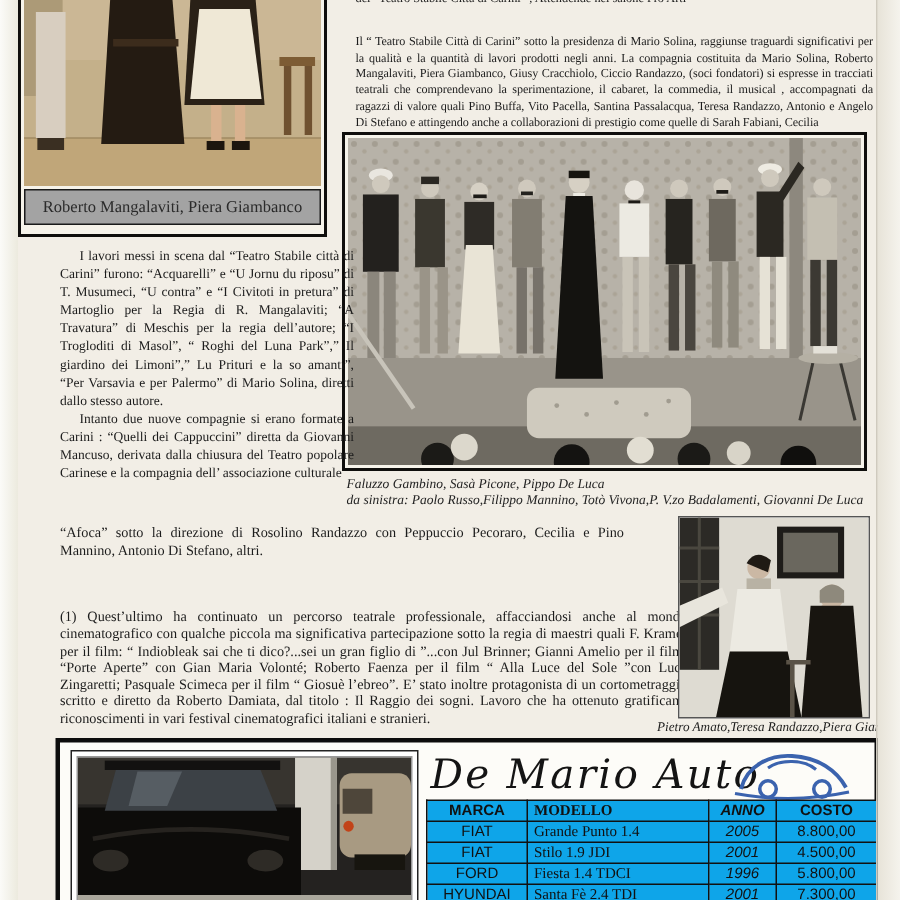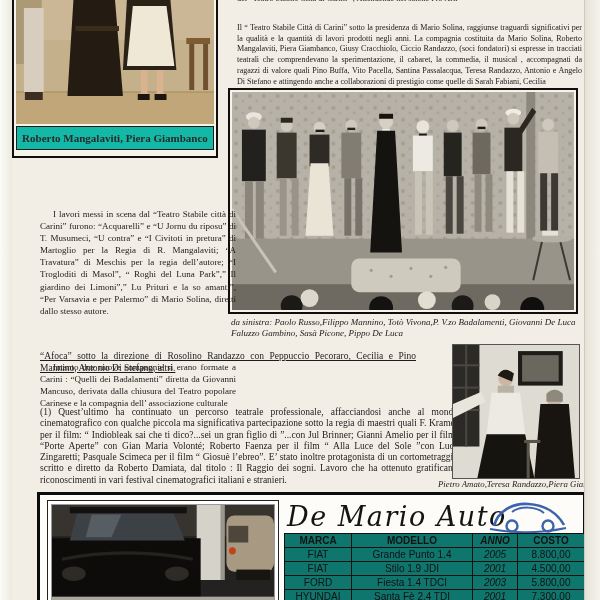--- a/index.html
+++ b/index.html
@@ -11,66 +11,66 @@
   }
   .abs{position:absolute;}
   
   .scan-left{left:0;top:0;width:12px;height:600px;background:linear-gradient(90deg,#fbfbf8,#eceade);}
   .scan-right{left:584px;top:0;width:16px;height:600px;background:linear-gradient(90deg,#e7e3d8,#f6f4ee);border-left:1px solid #cfcabe;}
 
   
   .photo-frame{border:2px solid #0f0e0c;background:#f6f3ea;padding:2px;box-sizing:border-box;}
   .tl-photo{left:12px;top:-4px;width:206px;height:162px;}
   .tl-photo svg{display:block;width:100%;height:124px;}
-  .tl-caption{margin-top:2px;height:22px;border:1px solid #1a1a1a;background:#14b8a6;
-    display:flex;align-items:center;justify-content:center;font-size:11px;color:#2a2a2a;font-weight:bold;}
+  .tl-caption{margin-top:2px;height:22px;border:1px solid #1a1a1a;background:#a3a3a3;
+    display:flex;align-items:center;justify-content:center;font-size:11px;color:#2a2a2a;}
 
   
   .right-col{left:237px;top:0;width:345px;}
   .clip-line{height:5px;overflow:hidden;font-size:8.2px;white-space:nowrap;}
   .clip-line span{display:block;margin-top:-6px;}
   .right-para{font-size:8.1px;line-height:10.7px;text-align:justify;letter-spacing:-0.05px;margin-top:18px;}
 
   
   .group-photo{left:228px;top:88px;width:350px;height:226px;}
   .group-photo svg{display:block;width:100%;height:100%;}
   .group-caption{left:231px;top:317px;width:354px;font-style:italic;font-size:9px;line-height:11px;color:#222;white-space:nowrap;overflow:hidden;}
 
   
   .left-col{left:40px;top:164px;width:196px;font-size:9px;line-height:12.1px;text-align:justify;}
   .left-col p{margin:0;}
-  .left-col p.ind{text-indent:13px;margin-top:44px;}
+  .left-col p.ind{text-indent:13px;}
 
   
   .mid-block{left:40px;top:351px;width:376px;font-size:9.5px;line-height:11.5px;text-align:justify;}
-  .mid-block p{margin:0;text-decoration:underline;}
+  .mid-block p{margin:0;}
   .mid-block p.ind{text-indent:13px;}
 
   
   .footnote{left:40px;top:407px;width:418px;font-size:9.5px;line-height:11.3px;text-align:justify;}
 
   
   .br-photo{left:452px;top:344px;width:126px;height:133px;border:1px solid #555;background:#fff;}
   .br-photo svg{display:block;width:100%;height:100%;}
   .br-caption{left:438px;top:479px;width:156px;font-style:italic;font-size:8.8px;text-align:center;white-space:nowrap;}
 
   
   .ad-box{left:37px;top:492px;width:549px;height:120px;border:3px solid #0c0c0c;background:#fdfcf8;box-sizing:border-box;}
   .car-photo{left:47px;top:500px;width:232px;height:110px;border:1px solid #222;background:#fff;padding:3px;box-sizing:border-box;}
   .car-photo svg{display:block;width:100%;height:100%;border:1px solid #999;box-sizing:border-box;}
   .ad-title{left:287px;top:501px;font-family:"DejaVu Serif",serif;font-style:italic;font-size:27px;letter-spacing:1.5px;color:#141414;}
   .car-logo{left:488px;top:498px;width:80px;height:38px;}
 
   table.ad-table{position:absolute;left:284px;top:533px;border-collapse:collapse;
     font-family:"Liberation Sans","DejaVu Sans",sans-serif;font-size:10px;color:#111;}
-  table.ad-table th,table.ad-table td{border:1.6px solid #111;background:#0f766e;padding:0 4px;height:13px;line-height:13px;margin-top:17px;}
+  table.ad-table th,table.ad-table td{border:1.6px solid #111;background:#0ea5e9;padding:0 4px;height:13px;line-height:13px;margin-top:17px;}
   table.ad-table th{font-weight:bold;}
   .c-marca{width:58px;text-align:center;}
   th.c-marca{text-align:center;}
-  .c-modello{width:112px;text-align:center;}
+  .c-modello{width:112px;text-align:left;font-family:Liberation Serif, serif;}
   .c-anno{width:36px;text-align:center;font-style:italic;}
   .c-costo{width:58px;text-align:center;}
 </style>
 </head>
 <body>
 
 <div id="page">
 
   <div class="abs scan-left"></div>
 
@@ -192,27 +192,27 @@
         <circle cx="150" cy="218" r="12" fill="#141311"></circle>
       <circle cx="232" cy="216" r="11" fill="#1b1a17"></circle>
         <circle cx="302" cy="219" r="12" fill="#100f0d"></circle>
       <circle cx="78" cy="208" r="9" fill="#dcd8cc"></circle>
         <circle cx="196" cy="210" r="9" fill="#e2ded2"></circle>
       <circle cx="262" cy="212" r="8" fill="#d8d4c8"></circle>
       <line x1="0" y1="118" x2="44" y2="182" stroke="#c8c4ba" stroke-width="3"></line>
     </svg>
   </div>
   <div class="abs group-caption">
+    <div>Faluzzo Gambino, Sasà Picone, Pippo De Luca</div>
     <div>da sinistra: Paolo Russo,Filippo Mannino, Totò Vivona,P. V.zo Badalamenti, Giovanni De Luca</div>
-    <div>Faluzzo Gambino, Sasà Picone, Pippo De Luca</div>
   </div>
 
   <div class="abs left-col">
     <p class="ind">I lavori messi in scena dal “Teatro Stabile città di Carini” furono: “Acquarelli” e “U Jornu du riposu” di T. Musumeci, “U contra” e “I Civitoti in pretura” di Martoglio per la Regia di R. Mangalaviti; “A Travatura” di Meschis per la regia dell’autore; “I Trogloditi di Masol”, “ Roghi del Luna Park”,” Il giardino dei Limoni”,” Lu Prituri e la so amanti”, “Per Varsavia e per Palermo” di Mario Solina, diretti dallo stesso autore.</p>
-    <p class="ind">Intanto due nuove compagnie si erano formate a Carini : “Quelli dei Badalamenti” diretta da Giovanni Mancuso, derivata dalla chiusura del Teatro popolare Carinese e la compagnia dell’ associazione culturale</p>
+    <p class="ind">Intanto due nuove compagnie si erano formate a Carini : “Quelli dei Cappuccini” diretta da Giovanni Mancuso, derivata dalla chiusura del Teatro popolare Carinese e la compagnia dell’ associazione culturale</p>
   </div>
 
   <div class="abs mid-block">
     <p>“Afoca” sotto la direzione di  Rosolino Randazzo con Peppuccio Pecoraro, Cecilia e Pino Mannino, Antonio  Di Stefano, altri.</p>
   </div>
 
   <div class="abs footnote">(1) Quest’ultimo ha continuato un percorso teatrale professionale, affacciandosi anche al mondo cinematografico con qualche piccola ma significativa partecipazione sotto la regia di maestri quali F. Kramer per il film: “ Indiobleak sai che ti dico?...sei un gran figlio di ”...con Jul Brinner; Gianni Amelio per il film: “Porte Aperte” con Gian Maria Volonté; Roberto Faenza per il film “ Alla Luce del Sole ”con Luca Zingaretti; Pasquale Scimeca per il film “ Giosuè l’ebreo”.  E’ stato inoltre protagonista di un cortometraggio scritto e diretto da Roberto Damiata, dal titolo : Il Raggio dei sogni. Lavoro che ha ottenuto gratificanti riconoscimenti in vari festival  cinematografici italiani e stranieri.</div>
 
   <div class="abs br-photo">
     <svg viewBox="0 0 124 131" preserveAspectRatio="none">
@@ -291,21 +291,21 @@
       </tr>
       <tr>
         <td class="c-marca">FIAT</td>
         <td class="c-modello">Stilo 1.9 JDI</td>
         <td class="c-anno">2001</td>
         <td class="c-costo">4.500,00</td>
       </tr>
       <tr>
         <td class="c-marca">FORD</td>
         <td class="c-modello">Fiesta 1.4 TDCI</td>
-        <td class="c-anno">2003</td>
+        <td class="c-anno">1996</td>
         <td class="c-costo">5.800,00</td>
       </tr>
       <tr>
         <td class="c-marca">HYUNDAI</td>
         <td class="c-modello">Santa Fè 2.4 TDI</td>
         <td class="c-anno">2001</td>
         <td class="c-costo">7.300,00</td>
       </tr>
     </tbody>
   </table>

